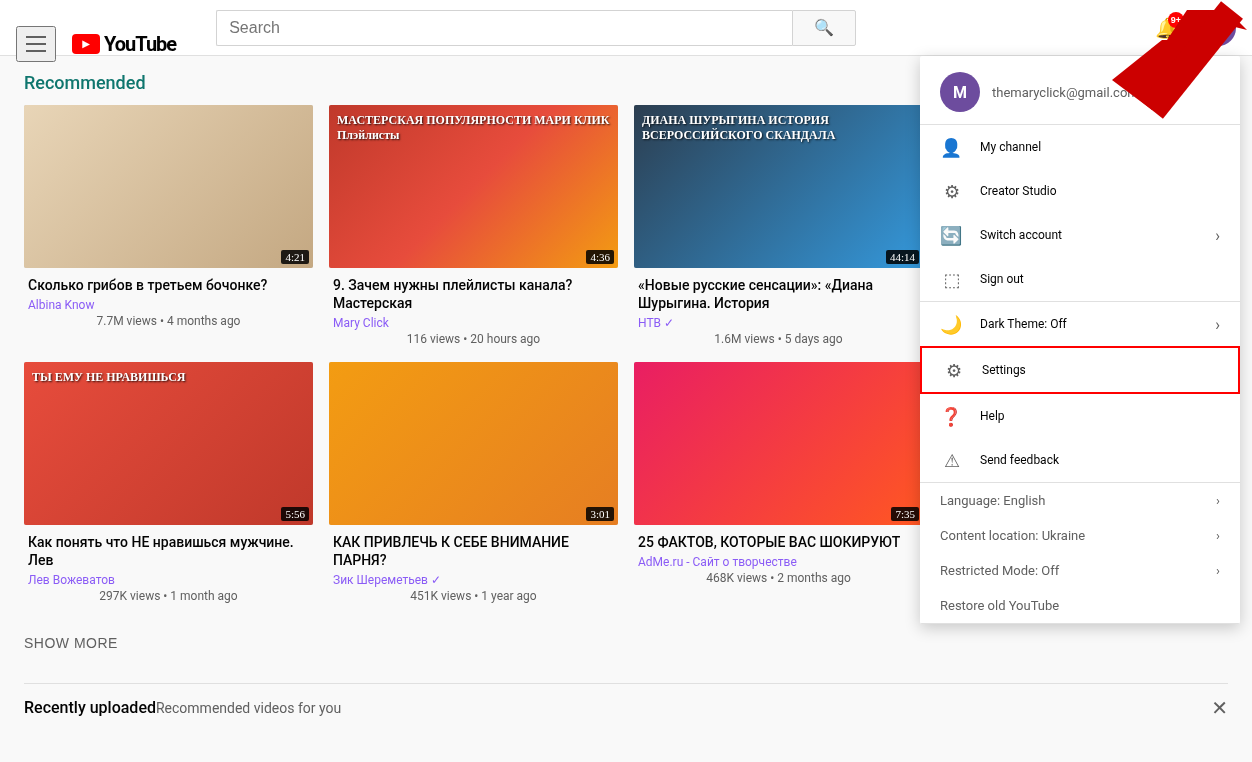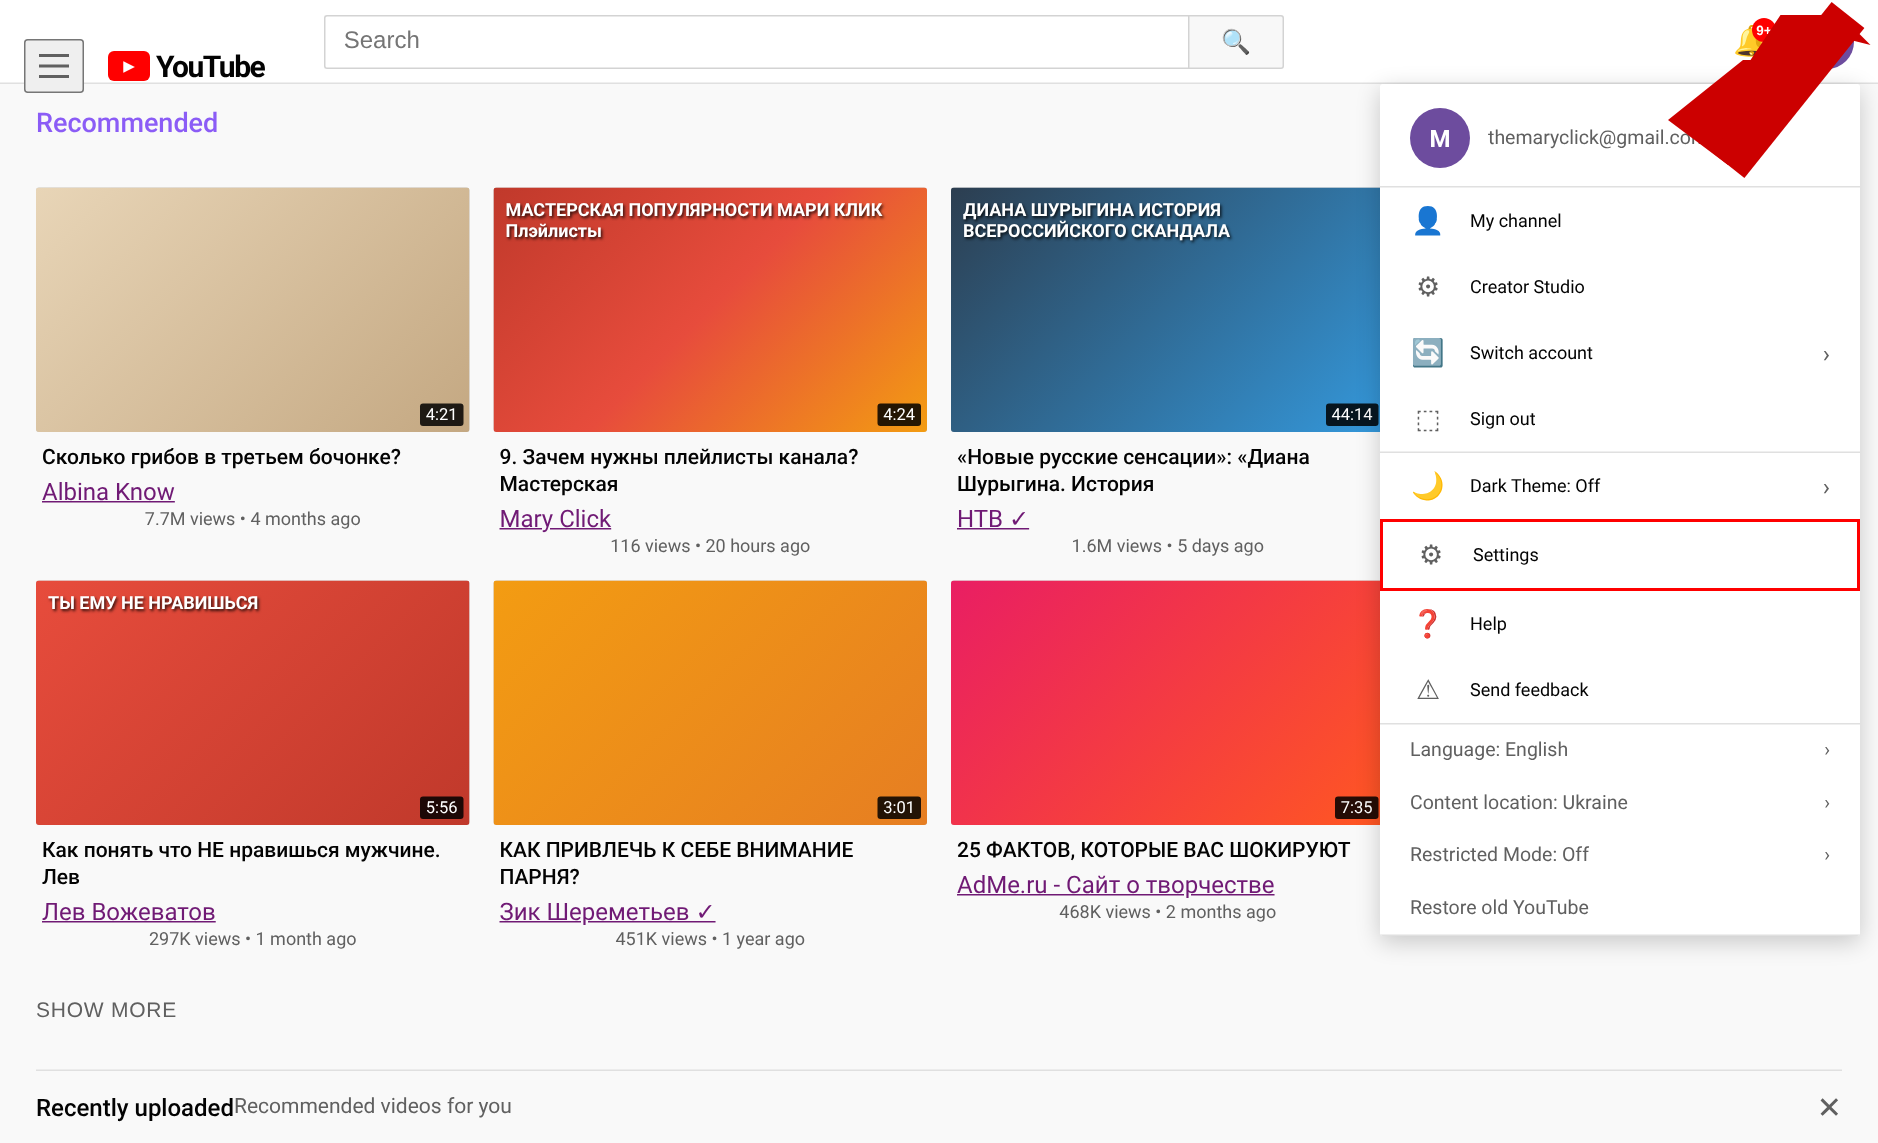--- a/index.html
+++ b/index.html
@@ -75,38 +75,39 @@
       overflow: hidden;
       display: flex; align-items: center; justify-content: center;
       color: white;
       font-weight: 700;
       font-size: 14px;
     }
 
     
     .main { padding: 72px 24px 24px; }
 
-    .section-title { font-size: 18px; font-weight: 500; margin-bottom: 32px; color: #8b5cf6; }
+    .section-title { font-size: 18px; font-weight: 500; margin-bottom: 12px; color: #0f766e; }
 
     .video-grid {
       display: grid;
       grid-template-columns: repeat(4, 1fr);
       gap: 16px;
       margin-bottom: 24px;
     }
 
     .video-card { cursor: pointer; }
     .thumbnail {
       position: relative;
       width: 100%;
       padding-top: 56.25%;
       background: #ccc;
       overflow: hidden;
       border-radius: 2px;
       margin-bottom: 8px;
+      font-family: Liberation Serif, serif;
     }
     .thumb-img {
       position: absolute;
       top: 0; left: 0; right: 0; bottom: 0;
       display: flex; align-items: center; justify-content: center;
       font-size: 32px;
       overflow: hidden;
     }
     .thumb-1 { background: linear-gradient(135deg, #e8d5b7 0%, #c4a882 100%); }
     .thumb-2 { background: linear-gradient(135deg, #c0392b 0%, #e74c3c 50%, #f39c12 100%); }
@@ -129,21 +130,21 @@
     .thumb-text {
       position: absolute;
       top: 8px; left: 8px; right: 8px;
       color: white;
       font-size: 12px;
       font-weight: 700;
       text-shadow: 1px 1px 2px rgba(0,0,0,0.8);
     }
     .video-info { padding: 0 4px; }
     .video-title { font-size: 14px; font-weight: 500; line-height: 1.3; margin-bottom: 4px; color: #030303; }
-    .channel-name { font-size: 16px; color: #701a75; margin-bottom: 2px; text-decoration: underline; }
+    .channel-name { font-size: 12px; color: #8b5cf6; margin-bottom: 2px; }
     .video-meta { font-size: 12px; color: #606060; text-align: center; }
 
     .show-more {
       background: none;
       border: none;
       font-size: 14px;
       font-weight: 500;
       color: #606060;
       cursor: pointer;
       padding: 8px 0;
@@ -286,21 +287,21 @@
       <div class="video-meta">7.7M views • 4 months ago</div>
     </div>
   </div>
       <div class="video-card">
     <div class="thumbnail">
       <div class="thumb-img thumb-2">
         <div class="thumb-text">МАСТЕРСКАЯ ПОПУЛЯРНОСТИ
 МАРИ КЛИК
 Плэйлисты</div>
       </div>
-      <span class="duration">4:24</span>
+      <span class="duration">4:36</span>
     </div>
     <div class="video-info">
       <div class="video-title">9. Зачем нужны плейлисты канала? Мастерская</div>
       <div class="channel-name">Mary Click</div>
       <div class="video-meta">116 views • 20 hours ago</div>
     </div>
   </div>
       <div class="video-card">
     <div class="thumbnail">
       <div class="thumb-img thumb-3">

